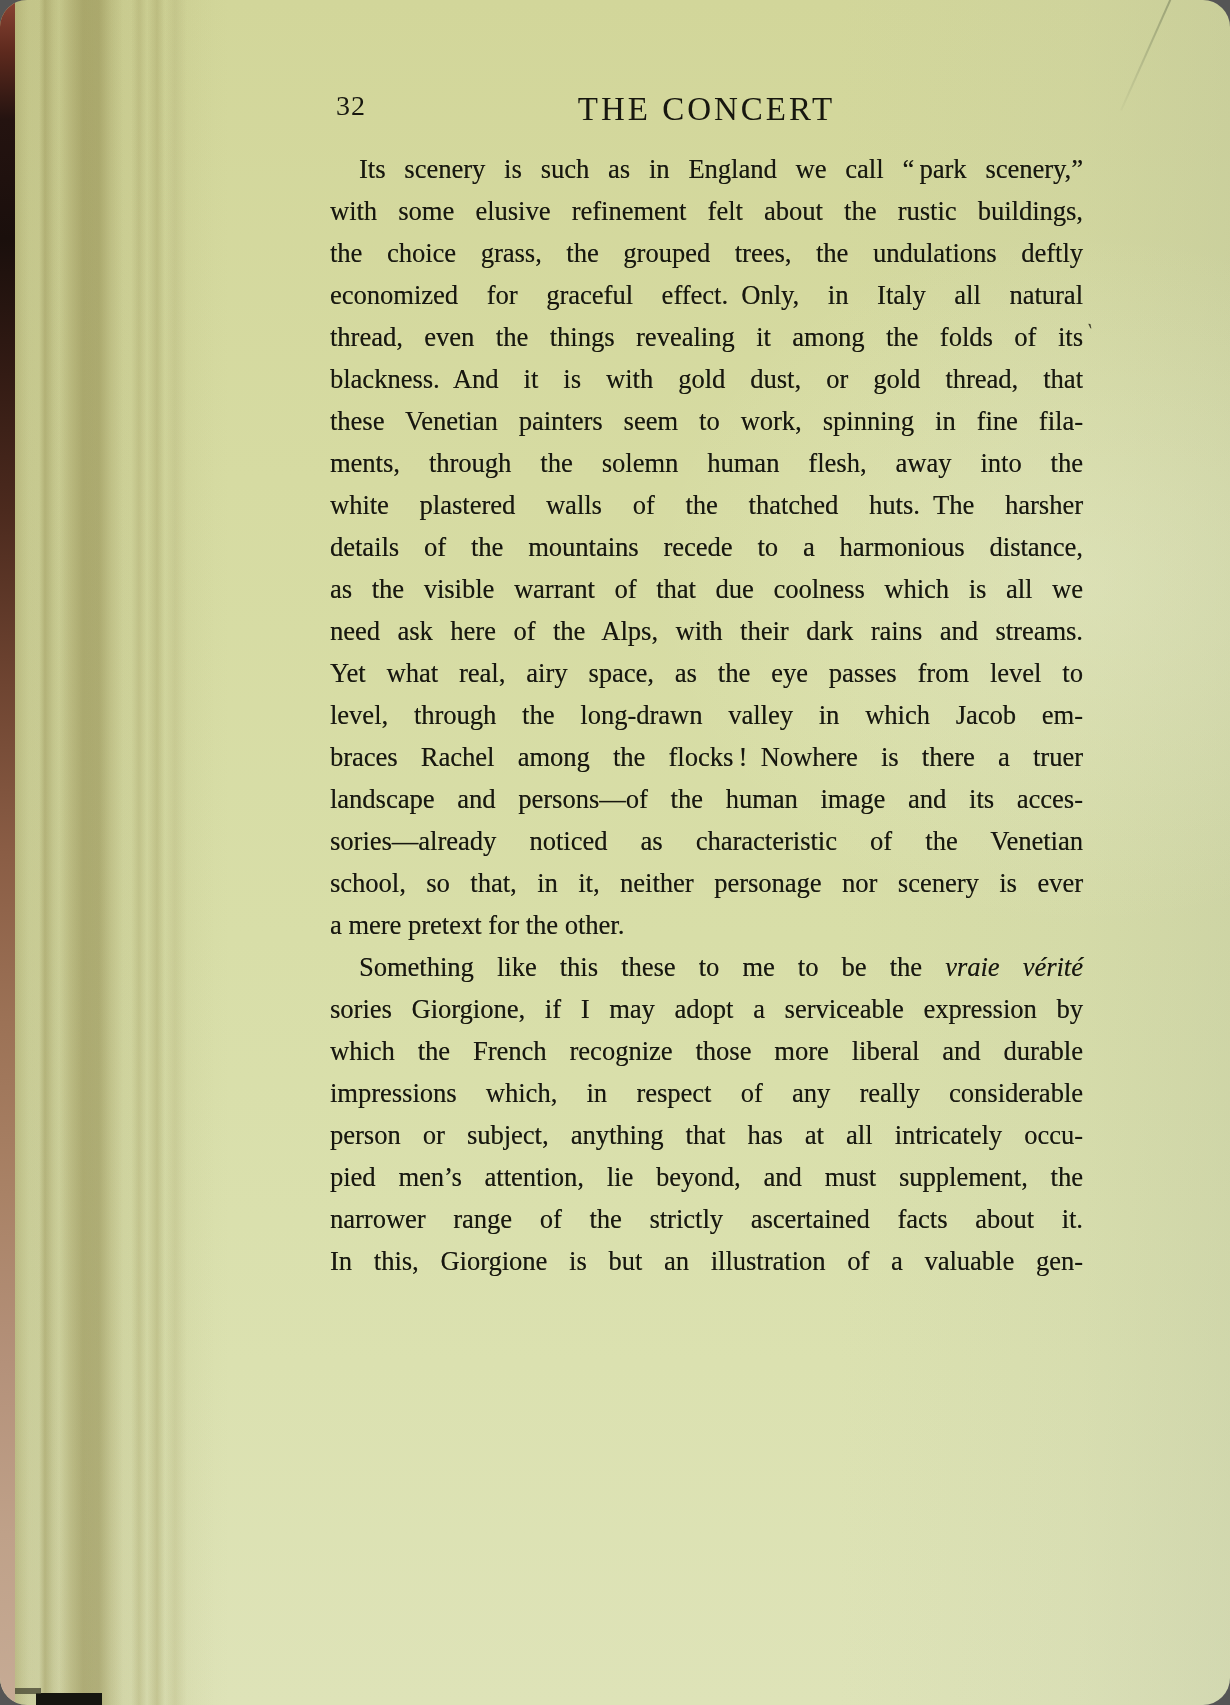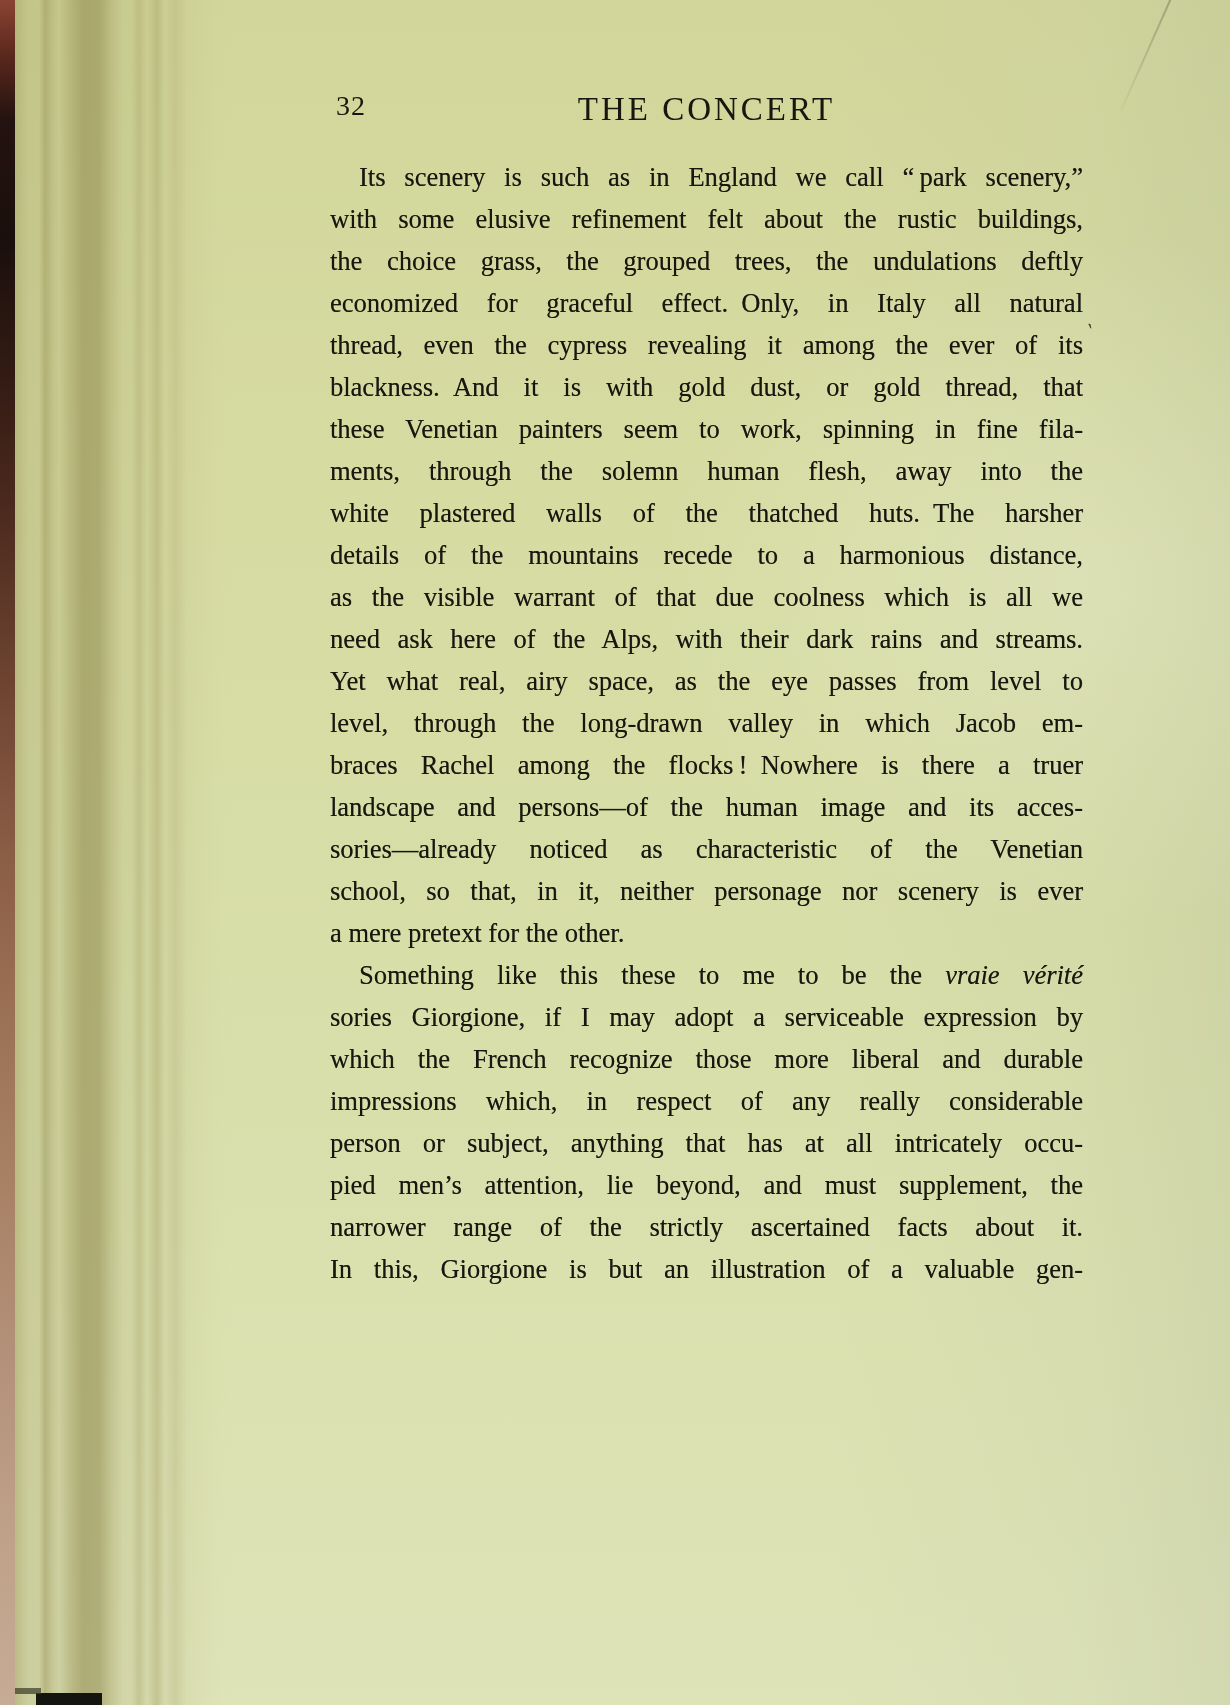--- a/index.html
+++ b/index.html
@@ -6,20 +6,21 @@
   .page{
     position:relative;
     width:1230px;height:1705px;
     overflow:hidden;
     background:
       radial-gradient(ellipse 620px 500px at 88% 34%, rgba(240,244,222,0.30), rgba(240,244,222,0) 70%),
       linear-gradient(90deg, rgba(158,152,92,0.16) 0px, rgba(158,152,92,0.10) 120px, rgba(0,0,0,0) 230px, rgba(0,0,0,0) 68%, rgba(185,192,165,0.12) 88%, rgba(170,178,152,0.22) 100%),
       linear-gradient(180deg, #d2d69a 0%, #d6dba2 28%, #d8dea8 55%, #dbe1b0 80%, #dee3b8 100%);
     font-family:"Liberation Serif","DejaVu Serif",serif;
     color:#17170f;
+    border-radius:27px;
   }
   
   .edge-strip{
     position:absolute;left:0;top:0;width:15px;height:100%;
     background:linear-gradient(180deg,
       #8a4434 0%, #5e2a1e 3%, #241310 7%, #1a0f0c 14%,
       #331b14 22%, #4c2a1e 30%, #6e4431 40%, #8a5d45 50%,
       #9c7256 60%, #a98266 70%, #b4917a 80%, #bfa189 90%, #c6ab95 100%);
     data:"";
   }
@@ -50,21 +51,21 @@
   .header-row{position:relative;height:36px;}
   .pagenum{
     position:absolute;left:6px;top:2px;
     font-size:28px;letter-spacing:1px;
   }
   .runhead{
     display:block;text-align:center;
     font-size:33px;letter-spacing:3px;
     padding-top:3px;
   }
-  .body-text{margin-top:32px;}
+  .body-text{margin-top:24px;}
   .line{
     font-size:26.5px;line-height:42px;
     text-align:justify;text-align-last:justify;
     text-shadow:0.2px 0.2px 0.4px rgba(23,23,15,0.55);
     white-space:normal;
   }
   .line.indent{text-indent:29px;}
   .line.parend{text-align-last:left;}
   .line em{font-style:italic;}
   .tick{
@@ -84,21 +85,21 @@
   <div class="content">
     <div class="header-row">
       <span class="pagenum">32</span>
       <span class="runhead">THE CONCERT</span>
     </div>
     <div class="body-text">
         <div class="line indent"><span>Its scenery is such as in England we call “ park scenery,”</span></div>
         <div class="line"><span>with some elusive refinement felt about the rustic buildings,</span></div>
         <div class="line"><span>the choice grass, the grouped trees, the undulations deftly</span></div>
         <div class="line"><span>economized for graceful effect. Only, in Italy all natural</span></div>
-        <div class="line"><span>thread, even the cypress revealing it among the ever of its</span></div>
+        <div class="line"><span>thread, even the things revealing it among the folds of its</span></div>
         <div class="line"><span>blackness. And it is with gold dust, or gold thread, that</span></div>
         <div class="line"><span>these Venetian painters seem to work, spinning in fine fila-</span></div>
         <div class="line"><span>ments, through the solemn human flesh, away into the</span></div>
         <div class="line"><span>white plastered walls of the thatched huts. The harsher</span></div>
         <div class="line"><span>details of the mountains recede to a harmonious distance,</span></div>
         <div class="line"><span>as the visible warrant of that due coolness which is all we</span></div>
         <div class="line"><span>need ask here of the Alps, with their dark rains and streams.</span></div>
         <div class="line"><span>Yet what real, airy space, as the eye passes from level to</span></div>
         <div class="line"><span>level, through the long-drawn valley in which Jacob em-</span></div>
         <div class="line"><span>braces Rachel among the flocks ! Nowhere is there a truer</span></div>

